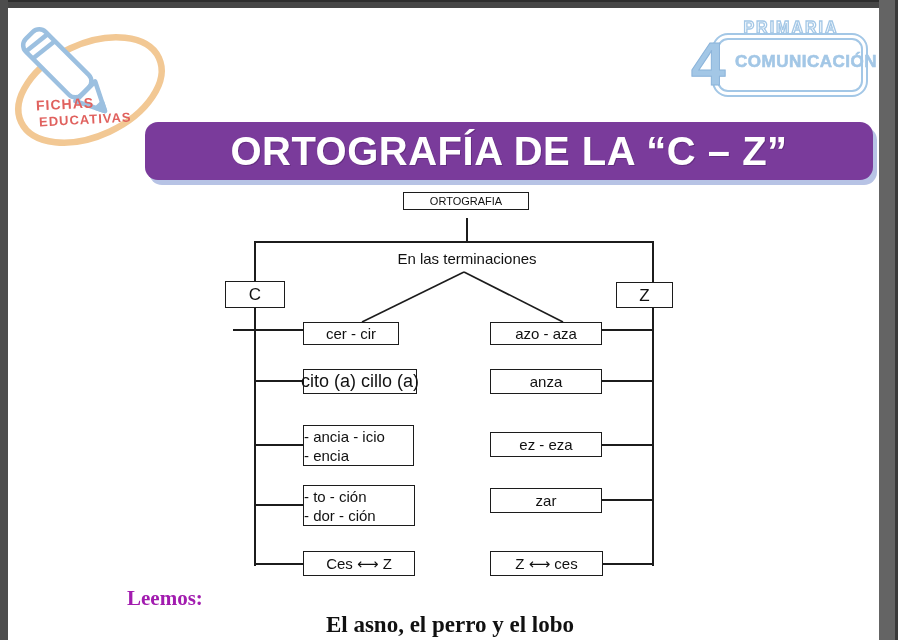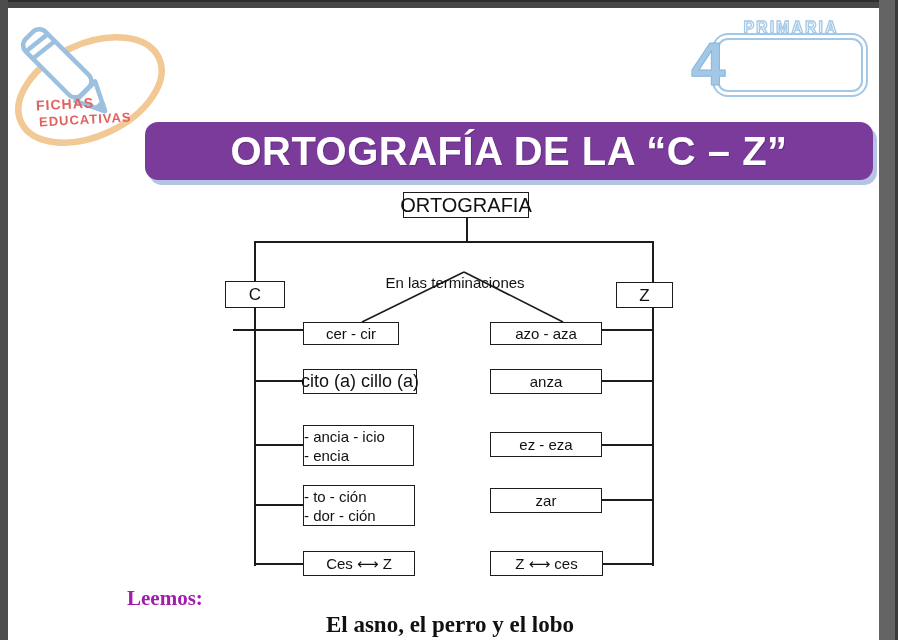--- a/index.html
+++ b/index.html
@@ -69,20 +69,21 @@
     <div class="brand-text brand-line1">FICHAS</div>
     <div class="brand-text brand-line2">EDUCATIVAS</div>
   </div>
 
   <div id="badge">
     <div class="badge-outer">
       <div class="badge-inner"></div>
     </div>
     <div class="badge-level">PRIMARIA</div>
     <div class="badge-grade">4</div>
+    <div class="badge-subject">COMUNICACIÓN</div>
   </div>
 
   <div id="banner">
     <div class="title">ORTOGRAFÍA DE LA “C – Z”</div>
   </div>
 
   <div class="dline" style="left:466px; top:218px; width:1.5px; height:24px;"></div>
   <div class="dline" style="left:254px; top:241px; width:399px; height:1.5px;"></div>
   <div class="dline" style="left:254px; top:241px; width:1.5px; height:325px;"></div>
   <div class="dline" style="left:652px; top:241px; width:1.5px; height:325px;"></div>
@@ -97,23 +98,23 @@
   <div class="dline" style="left:602px; top:380px; width:51px; height:1.5px;"></div>
   <div class="dline" style="left:602px; top:444px; width:51px; height:1.5px;"></div>
   <div class="dline" style="left:602px; top:499px; width:51px; height:1.5px;"></div>
   <div class="dline" style="left:603px; top:563px; width:50px; height:1.5px;"></div>
 
   <svg id="diag-svg" width="898" height="640">
     <line x1="464" y1="272" x2="362" y2="322" stroke="#1c1c1c" stroke-width="1.6"></line>
     <line x1="464" y1="272" x2="563" y2="322" stroke="#1c1c1c" stroke-width="1.6"></line>
   </svg>
 
-  <div class="dbox" style="left:403px; top:192px; width:126px; height:26px; font-size:20px;">ORTOGRAFIA</div>
+  <div class="dbox" style="left:403px; top:192px; width:126px; height:18px; font-size:11px;">ORTOGRAFIA</div>
 
-  <div class="dlabel" style="left:368px; top:250px; width:174px;margin-top:24px;">En las terminaciones</div>
+  <div class="dlabel" style="left:380px; top:250px; width:174px;">En las terminaciones</div>
 
   <div class="dbox" style="left:225px; top:281px; width:60px; height:27px; font-size:17px;">C</div>
   <div class="dbox" style="left:616px; top:282px; width:57px; height:26px; font-size:17px;">Z</div>
 
   <div class="dbox" style="left:303px; top:322px; width:96px; height:23px;">cer - cir</div>
   <div class="dbox" style="left:490px; top:322px; width:112px; height:23px;">azo - aza</div>
 
   <div class="dbox" style="left:303px; top:369px; width:114px; height:25px; font-size:18px;">cito (a) cillo (a)</div>
   <div class="dbox" style="left:490px; top:369px; width:112px; height:25px;">anza</div>
 

